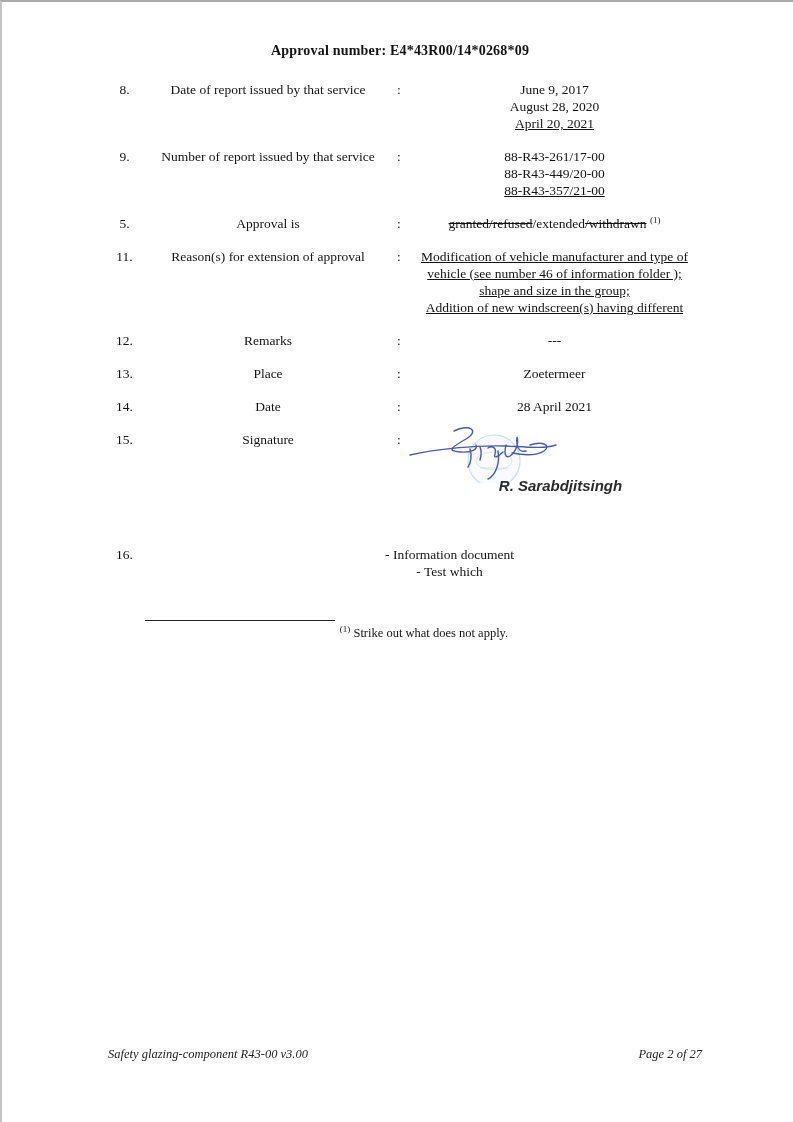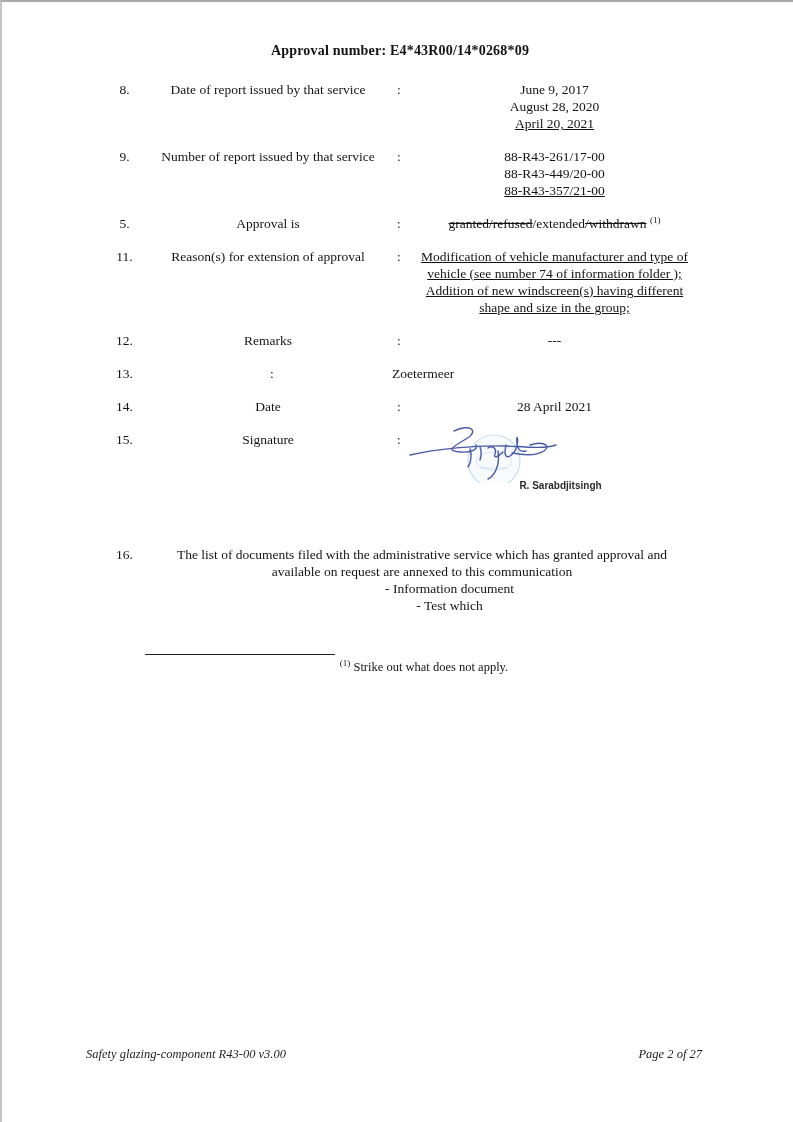--- a/index.html
+++ b/index.html
@@ -36,38 +36,39 @@
   .row .colon { }
   .row .value { }
   .u { text-decoration: underline; }
   .strike { text-decoration: line-through; }
   sup.fn { font-size: 9px; vertical-align: super; line-height: 0; }
   .sig-row { margin-bottom: 52px; }
   .sig-block { position: relative; margin-top: -10px; }
   .sig-stamp-svg { display: block; }
   .sig-name {
     font-family: "Liberation Sans", sans-serif;
+    font-style: italic;
     font-weight: bold;
-    font-size: 10px;
+    font-size: 15px;
     color: #2a2a2a;
     margin: -6px 0 0 12px;
   }
   .row-16 { margin-bottom: 16px; }
   .row-16 .wide-label { grid-column: 2 / 5; width: 540px; }
   .doc-list { margin-left: 55px; }
   .footnote-block { margin-top: 40px; margin-left: 48px; }
   .footnote-rule {
     width: 190px;
     border-top: 1.5px solid #222;
     margin-bottom: 4px;
   }
   .footnote-text { font-size: 12.5px; }
   .footer {
     position: absolute;
-    left: 84px;
+    left: 106px;
     right: 91px;
     top: 1044px;
     display: flex;
     justify-content: space-between;
     font-style: italic;
     font-size: 12.5px;
     color: #222;
     gap: 8px;
   }
 </style>
@@ -107,35 +108,36 @@
       <div class="colon">:</div>
       <div class="value"><span class="strike">granted/refused</span><span>/extended</span><span class="strike">/withdrawn</span>&nbsp;<sup class="fn">(1)</sup></div>
     </div>
 
     <div class="row">
       <div class="num">11.</div>
       <div class="label">Reason(s) for extension of approval</div>
       <div class="colon">:</div>
       <div class="value">
         <div class="u">Modification of vehicle manufacturer and type of</div>
-        <div class="u">vehicle (see number 74 of information folder );</div>
+        <div class="u">vehicle (see number 46 of information folder );</div>
+        <div class="u">shape and size in the group;</div>
         <div class="u">Addition of new windscreen(s) having different</div>
-        <div class="u">shape and size in the group;</div>
       </div>
     </div>
 
     <div class="row">
       <div class="num">12.</div>
       <div class="label">Remarks</div>
       <div class="colon">:</div>
       <div class="value">---</div>
     </div>
 
     <div class="row">
       <div class="num">13.</div>
+      <div class="label">Place</div>
       <div class="colon">:</div>
       <div class="value">Zoetermeer</div>
     </div>
 
     <div class="row">
       <div class="num">14.</div>
       <div class="label">Date</div>
       <div class="colon">:</div>
       <div class="value">28 April 2021</div>
     </div>
@@ -164,21 +166,20 @@
             </g>
           </svg>
           <div class="sig-name">R. Sarabdjitsingh</div>
         </div>
       </div>
     </div>
 
     <div class="row row-16">
       <div class="num">16.</div>
       <div class="wide-label">
-        <div>The list of documents filed with the administrative service which has granted approval and available on request are annexed to this communication</div>
         <div class="doc-list">
           <div>- Information document</div>
           <div>- Test which</div>
         </div>
       </div>
     </div>
 
     <div class="footnote-block">
       <div class="footnote-rule"></div>
       <div class="footnote-text"><sup class="fn">(1)</sup><span> Strike out what does not apply.</span></div>

